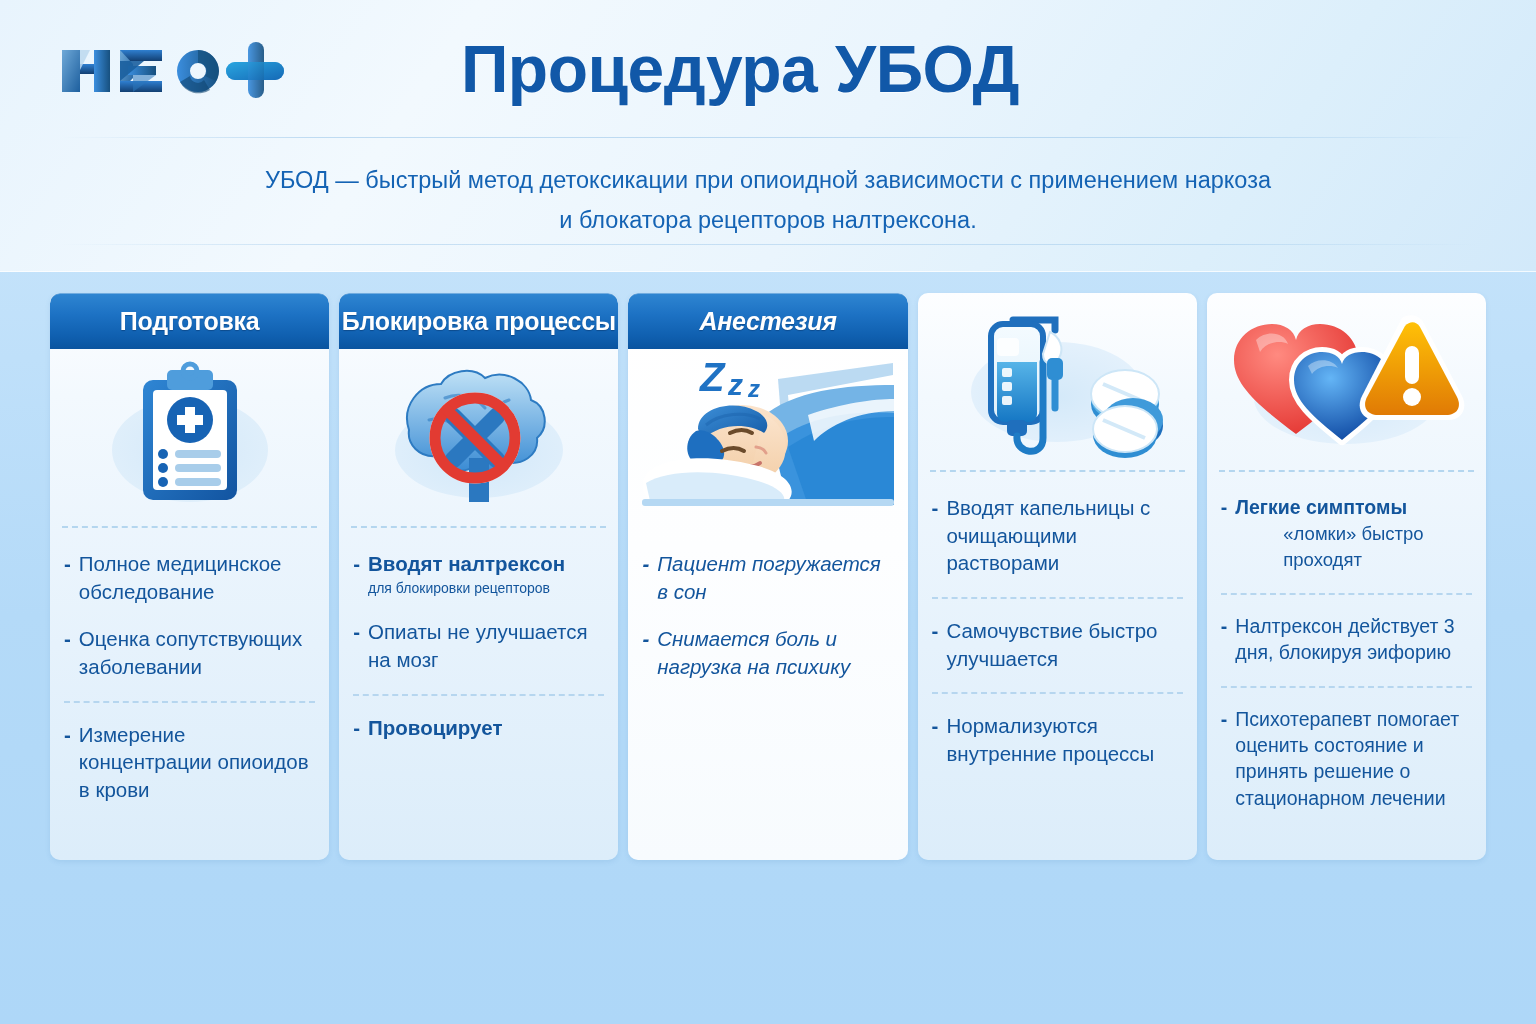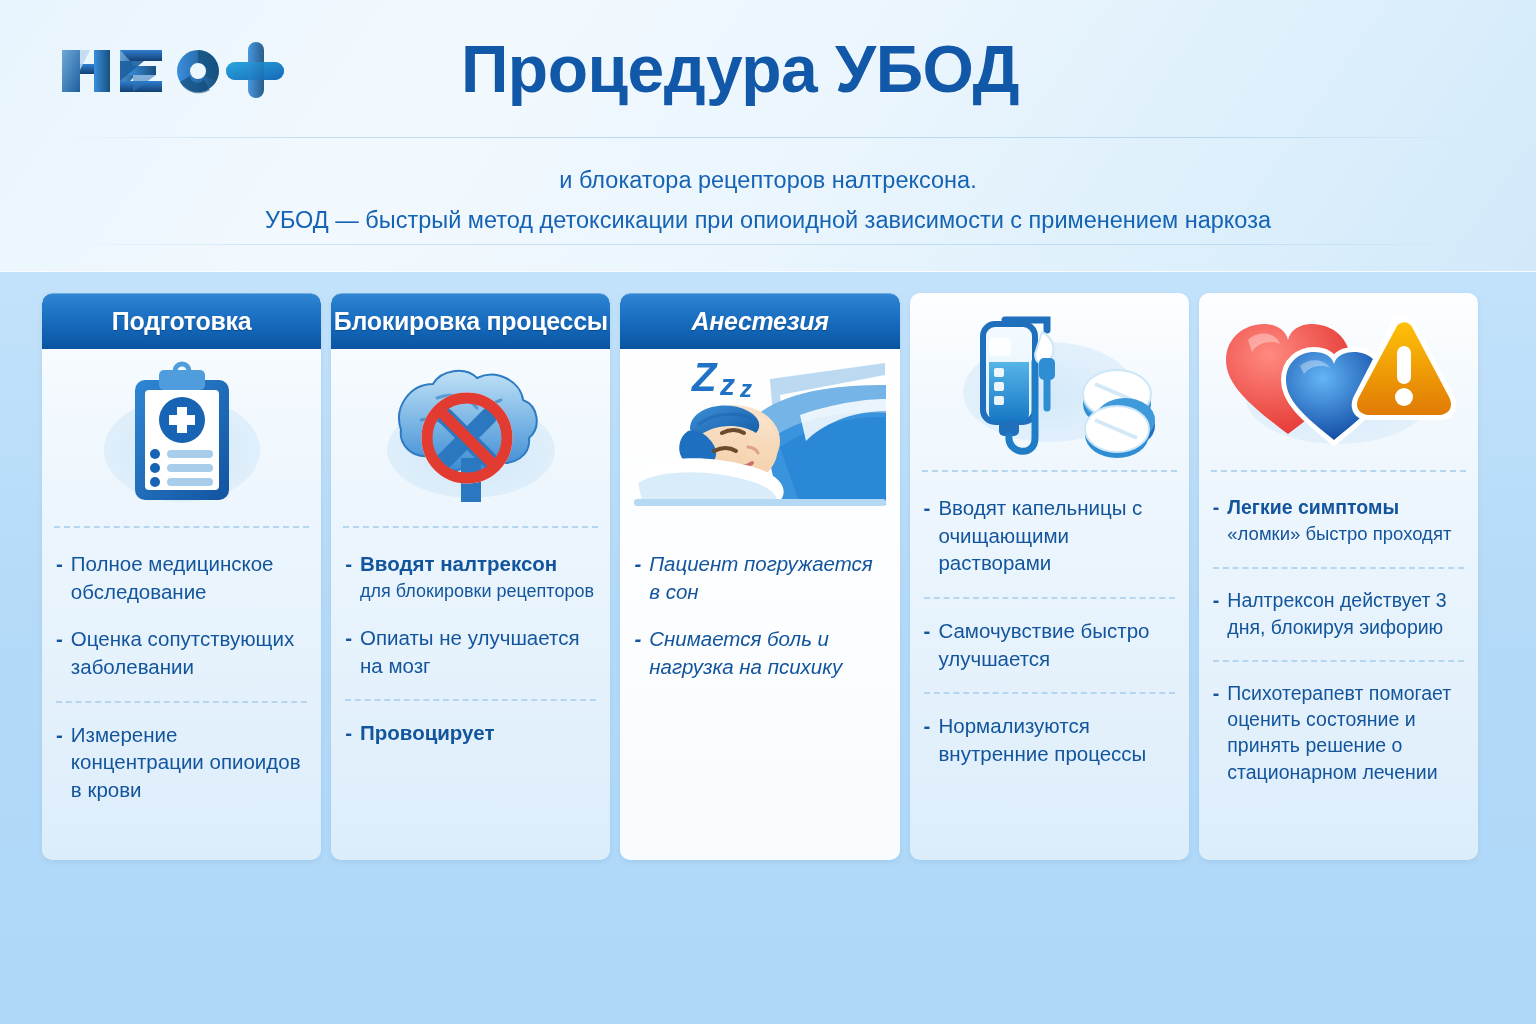--- a/index.html
+++ b/index.html
@@ -79,21 +79,21 @@
     width: 1200px;
     text-align: center;
     font-size: 23.5px;
     color: #1463b4;
     line-height: 1.72;
   }
 
   
   .cards {
     position: absolute;
-    left: 42px; top: 293px;
+    left: 50px; top: 293px;
     width: 1436px;
     display: flex;
     gap: 10px;
     align-items: flex-start;
   }
 
   .card {
     flex: 1 1 0;
     min-width: 0;
     border-radius: 10px;
@@ -164,34 +164,34 @@
     line-height: 1.35;
     flex: 0 0 auto;
   }
   .bullet-text { flex: 1 1 auto; }
   .bullet-text .b-strong {
     font-weight: bold;
     display: block;
   }
   .bullet-text .b-sub {
     display: block;
-    font-size: 18px;
+    font-size: 14px;
     line-height: 1.4;
     margin-top: 1px;
   }
 
   .divider {
     height: 0;
     border-top: 2px dashed #b6d6ef;
     margin: 0 0 18px 0;
   }
 
   
   .card-5 .bullet { font-size: 19.5px; }
-  .card-5 .bullet-text .b-sub { font-size: 18.5px; }
+  .card-5 .bullet-text .b-sub { font-size: 18.5px; margin-left: 48px; }
 
   .card-2 .bullet { font-size: 20.5px; }
 </style>
 </head>
 <body>
 
 <div id="page">
 
   <div class="top-band"></div>
   <div class="hairline"></div>
@@ -236,22 +236,22 @@
 
       <rect x="168" y="22" width="58" height="18" rx="9" fill="url(#lgD)"></rect>
       <rect x="190" y="2" width="16" height="56" rx="8" fill="url(#lgC)" opacity=".92"></rect>
       <rect x="168" y="22" width="58" height="18" rx="9" fill="url(#lgD)" opacity=".75"></rect>
     </svg>
   </div>
 
   <div class="title">Процедура УБОД</div>
 
   <div class="subtitle">
+    <div>УБОД — быстрый метод детоксикации при опиоидной зависимости с применением наркоза</div>
     <div>и блокатора рецепторов налтрексона.</div>
-    <div>УБОД — быстрый метод детоксикации при опиоидной зависимости с применением наркоза</div>
   </div>
 
   <div class="cards">
 
     <div class="card card-1">
       <div class="card-head">
         <span class="card-head-title">Подготовка</span>
       </div>
       <div class="card-icon">
         <svg width="190" height="160" viewBox="0 0 190 160">

